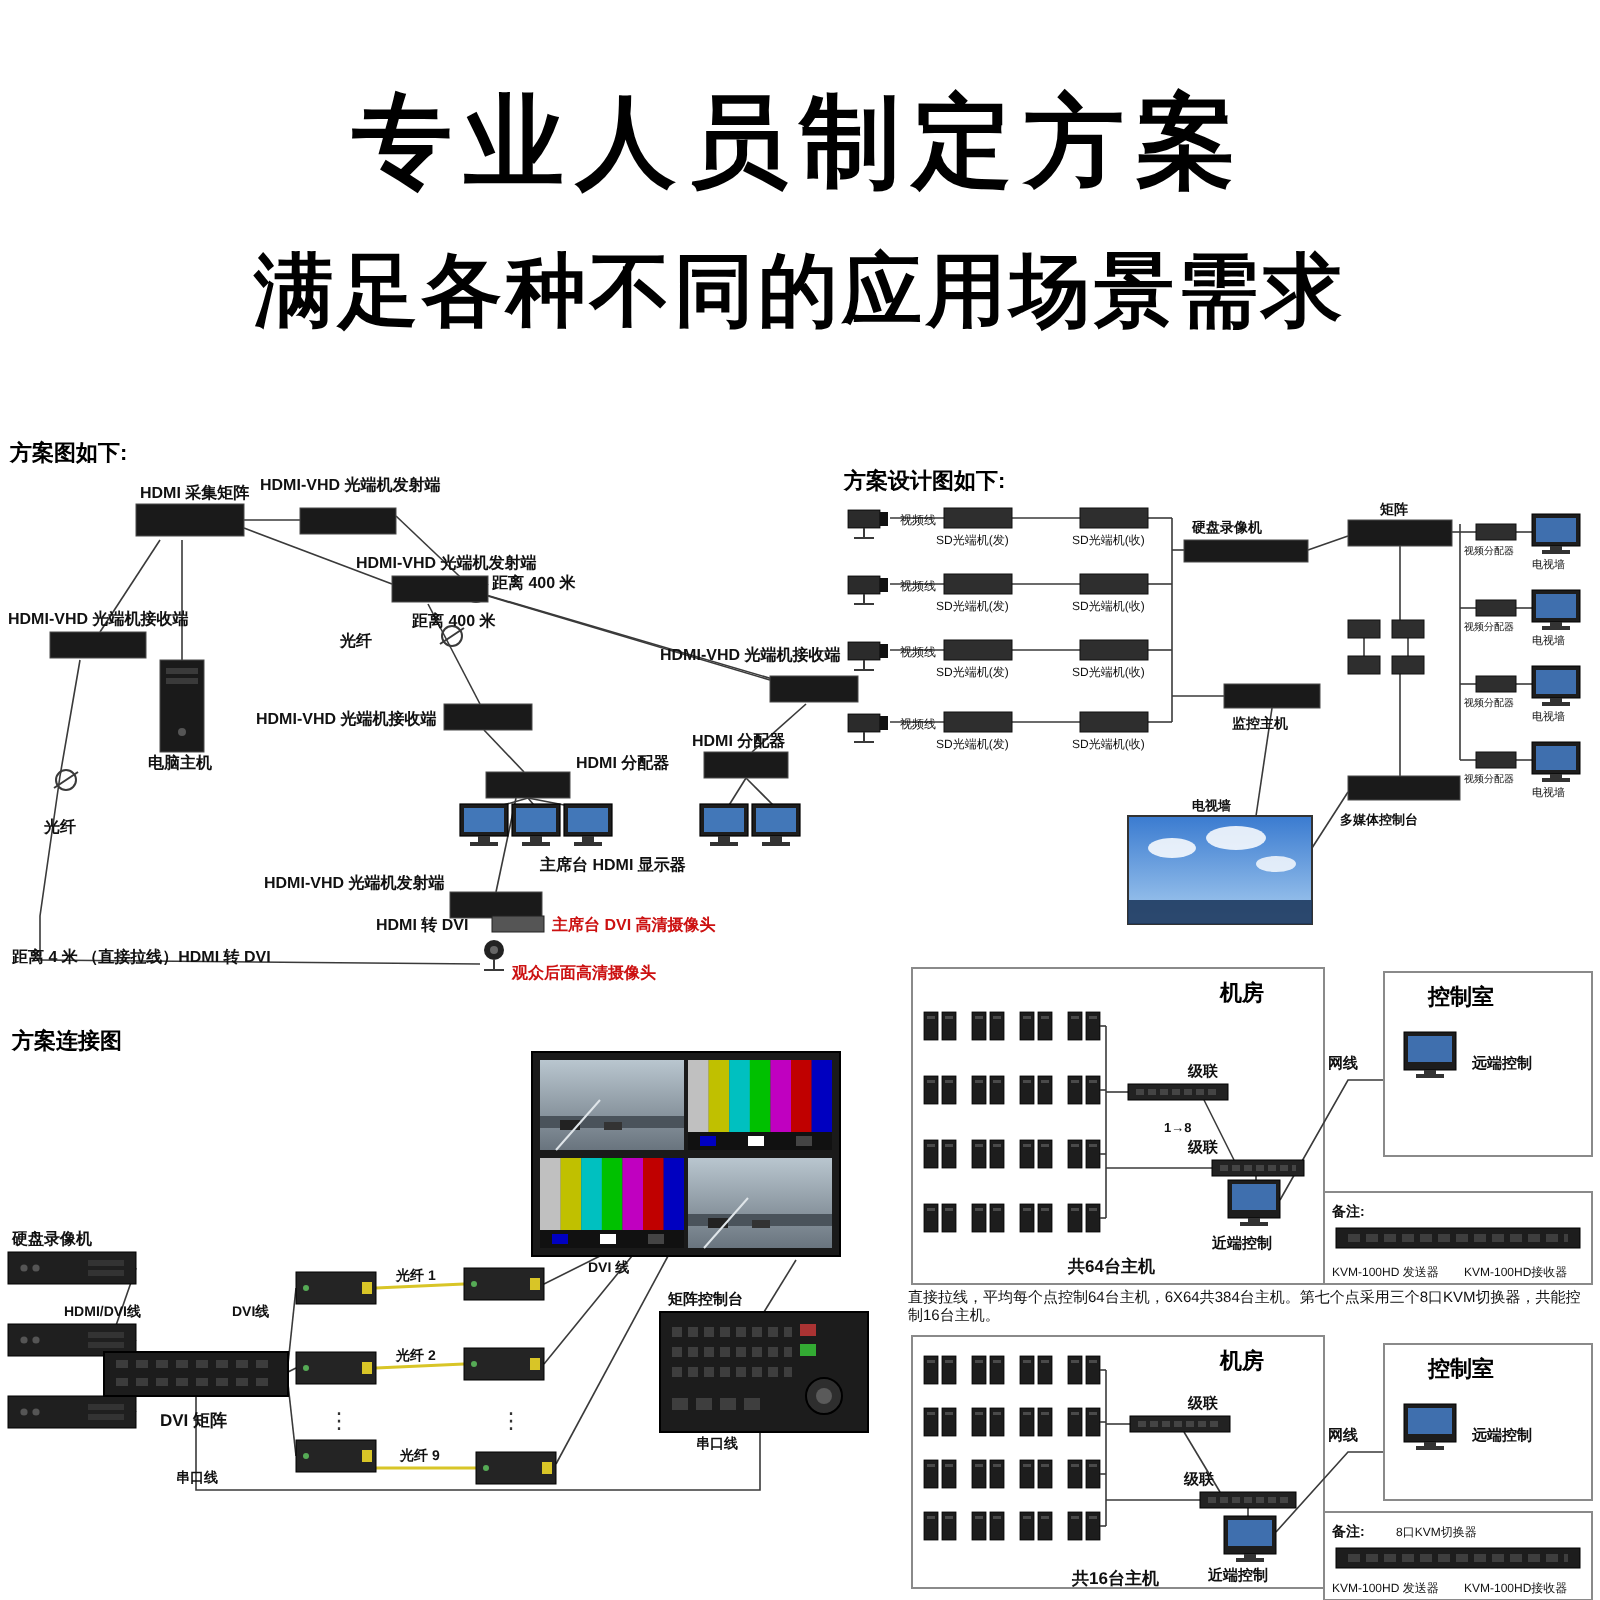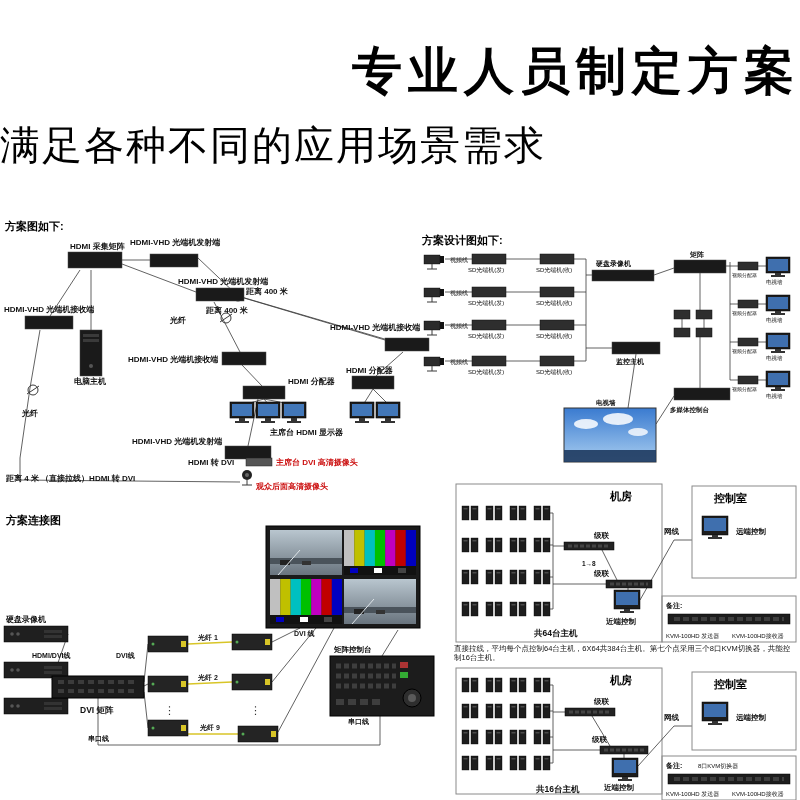--- a/index.html
+++ b/index.html
@@ -1,20 +1,20 @@
 <!DOCTYPE html>
 <html><head>
 <meta charset="utf-8">
 <style>
   *{margin:0;padding:0;box-sizing:border-box}
   html,body{width:800px;height:800px;background:#fff;position:relative;overflow:hidden;
     font-family:"Liberation Sans",sans-serif;color:#000}
   .abs{position:absolute}
-  .main-title{left:0;right:0;top:38px;text-align:right;font-size:50px;font-weight:900;letter-spacing:6px}
-  .subtitle{left:0;right:0;top:118px;font-size:40px;font-weight:400;letter-spacing:2px}
+  .main-title{left:0;right:0;top:38px;text-align:center;font-size:50px;font-weight:900;letter-spacing:6px}
+  .subtitle{left:0;right:0;top:118px;text-align:center;font-size:40px;font-weight:700;letter-spacing:2px}
   svg{position:absolute;overflow:visible}
   svg text{font-family:"Liberation Sans",sans-serif}
   .tt{font-size:11px;font-weight:bold;fill:#000}
   .t11{font-size:11px;font-weight:bold;fill:#000}
   .t85{font-size:8.5px;font-weight:bold;fill:#111}
   .t8{font-size:8px;font-weight:bold;fill:#111}
   .t75{font-size:7.5px;font-weight:bold;fill:#111}
   .t7{font-size:7px;font-weight:bold;fill:#111}
   .t65{font-size:6.5px;font-weight:bold;fill:#111}
   .t6{font-size:6px;fill:#111}

